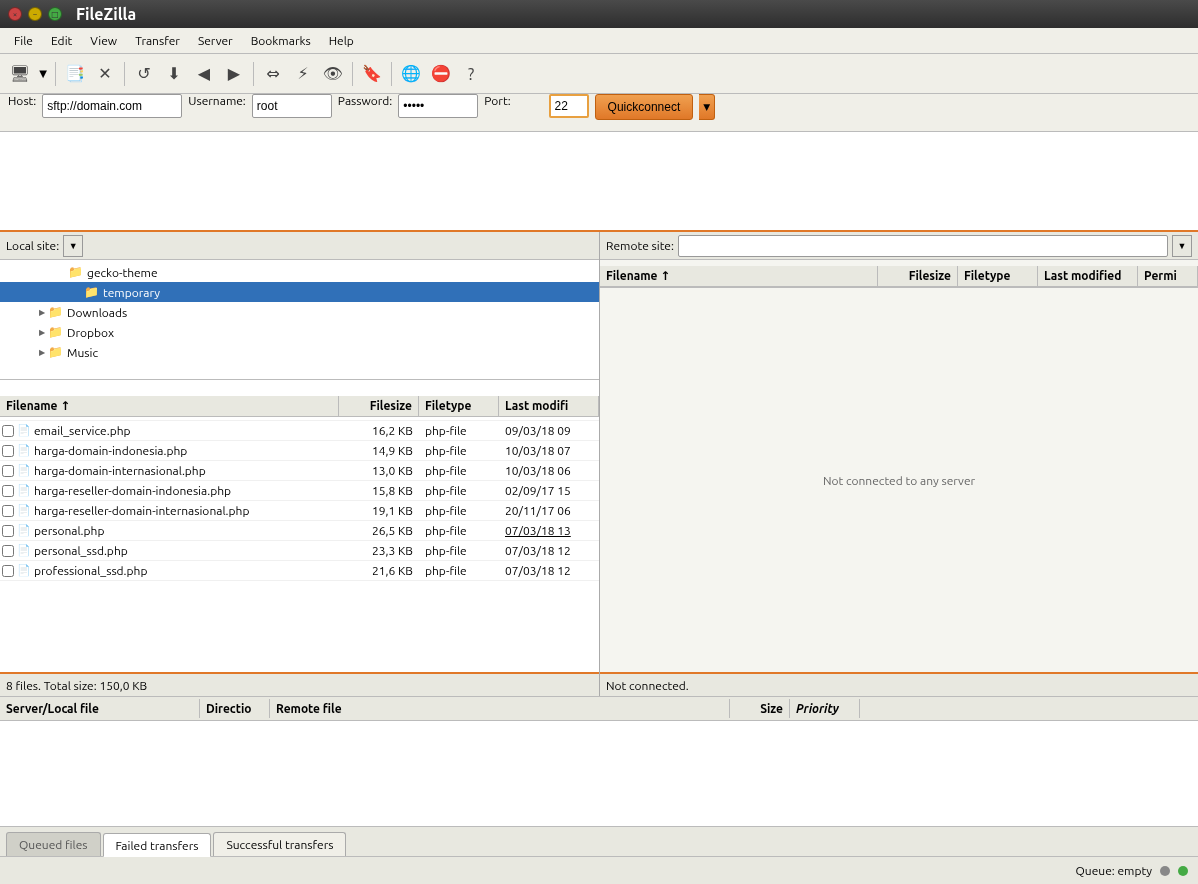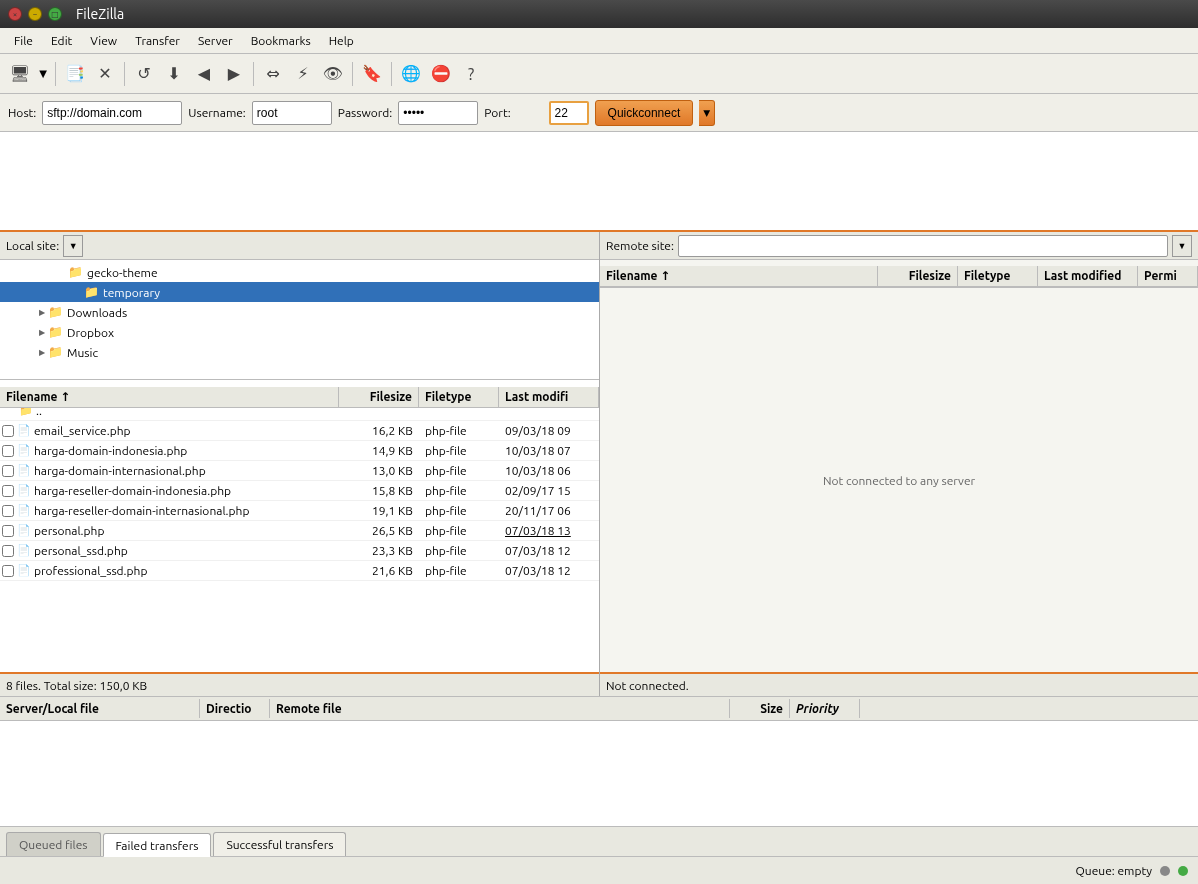--- a/index.html
+++ b/index.html
@@ -27,23 +27,24 @@
       border-radius: 50%;
       border: 1px solid rgba(0,0,0,0.4);
       display: flex; align-items: center; justify-content: center;
       font-size: 8px; color: #333; cursor: pointer;
     }
     .btn-close { background: #cc4444; }
     .btn-min { background: #ccaa00; }
     .btn-max { background: #44aa44; }
     #titlebar-title {
       color: #fff;
-      font-size: 14px;
+      font-size: 16px;
       margin-left: 8px;
       flex: 1;
+      font-weight: bold;
     }
 
     
     #menubar {
       background: #f0efe8;
       height: 26px;
       display: flex;
       align-items: center;
       padding: 0 6px;
       border-bottom: 1px solid #bbb;
@@ -89,21 +90,21 @@
       cursor: pointer;
       display: flex; align-items: center; justify-content: center;
       font-size: 10px;
     }
 
     
     #quickconnect-bar {
       background: #f0efe8;
       height: 38px;
       display: flex;
-      align-items: center;
+      align-items: flex-start;
       padding: 0 8px;
       gap: 6px;
       border-bottom: 1px solid #bbb;
     }
     .qc-label { font-size: 12px; color: #000; }
     .qc-input {
       height: 24px;
       border: 1px solid #999;
       border-radius: 2px;
       padding: 0 4px;
@@ -231,21 +232,21 @@
       flex: 1;
       overflow: auto;
       background: #fff;
       position: relative;
     }
     .file-list-header {
       display: flex;
       background: #e8e8e0;
       border-bottom: 1px solid #bbb;
       position: sticky;
-      top: 7px;
+      top: 16px;
       z-index: 1;
     }
     .file-list-header-cell {
       padding: 3px 6px;
       font-size: 12px;
       font-weight: bold;
       border-right: 1px solid #bbb;
       cursor: pointer;
       user-select: none;
       white-space: nowrap;

